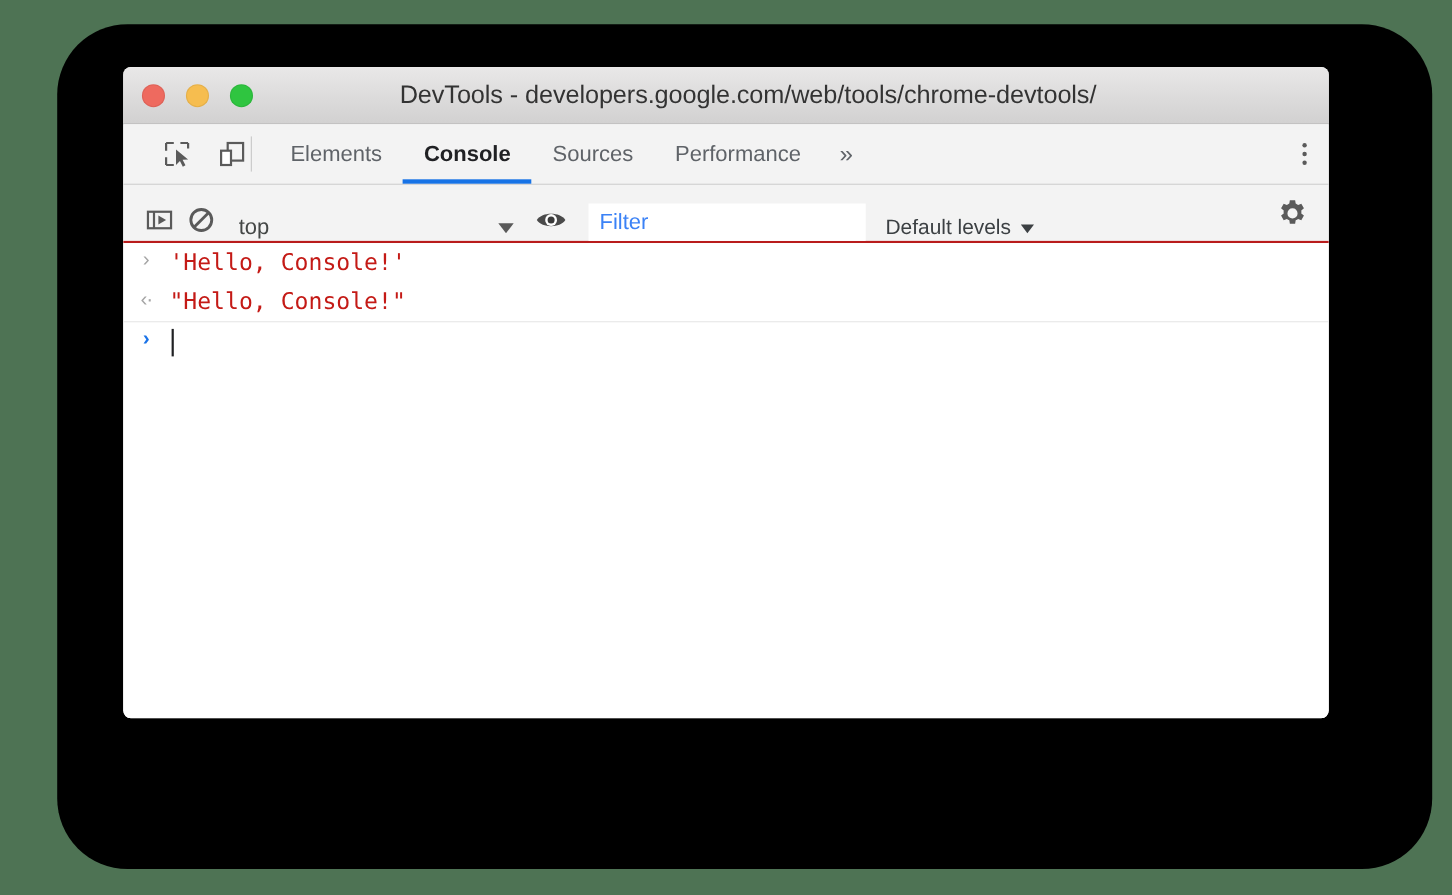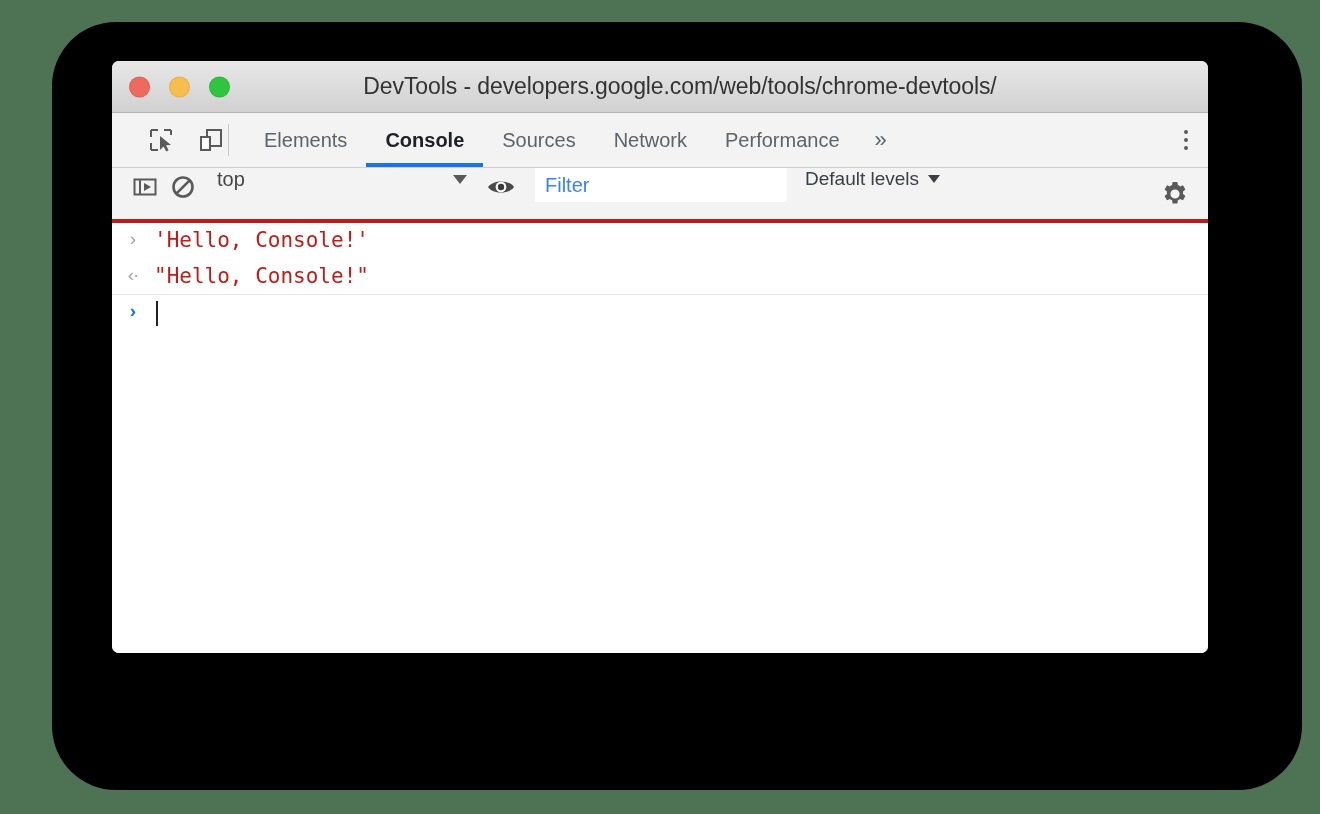--- a/index.html
+++ b/index.html
@@ -150,23 +150,23 @@
     background: #5a5a5a;
     border-radius: 50%;
     display: block;
   }
 
   
   #console-toolbar {
     height: 51px;
     flex: 0 0 51px;
     background: #f3f3f3;
-    border-bottom: 4px solid #b91c1c;
-    display: flex;
-    align-items: flex-start;
+    border-bottom: 2px solid #b91c1c;
+    display: flex;
+    align-items: flex-end;
     padding-left: 14px;
     gap: 0;
   }
   .ct-btn {
     width: 38px;
     height: 38px;
     display: flex;
     align-items: center;
     justify-content: center;
   }
@@ -301,23 +301,20 @@
 
     <div id="tabs">
       <div class="tab">
         <span>Elements</span>
       </div>
       <div class="tab active">
         <span>Console</span>
       </div>
       <div class="tab">
         <span>Sources</span>
-      </div>
-      <div class="tab">
-        <span>Network</span>
       </div>
       <div class="tab">
         <span>Performance</span>
       </div>
       <div class="tab more">
         <span>»</span>
       </div>
     </div>
 
     <div id="tabbar-right">

